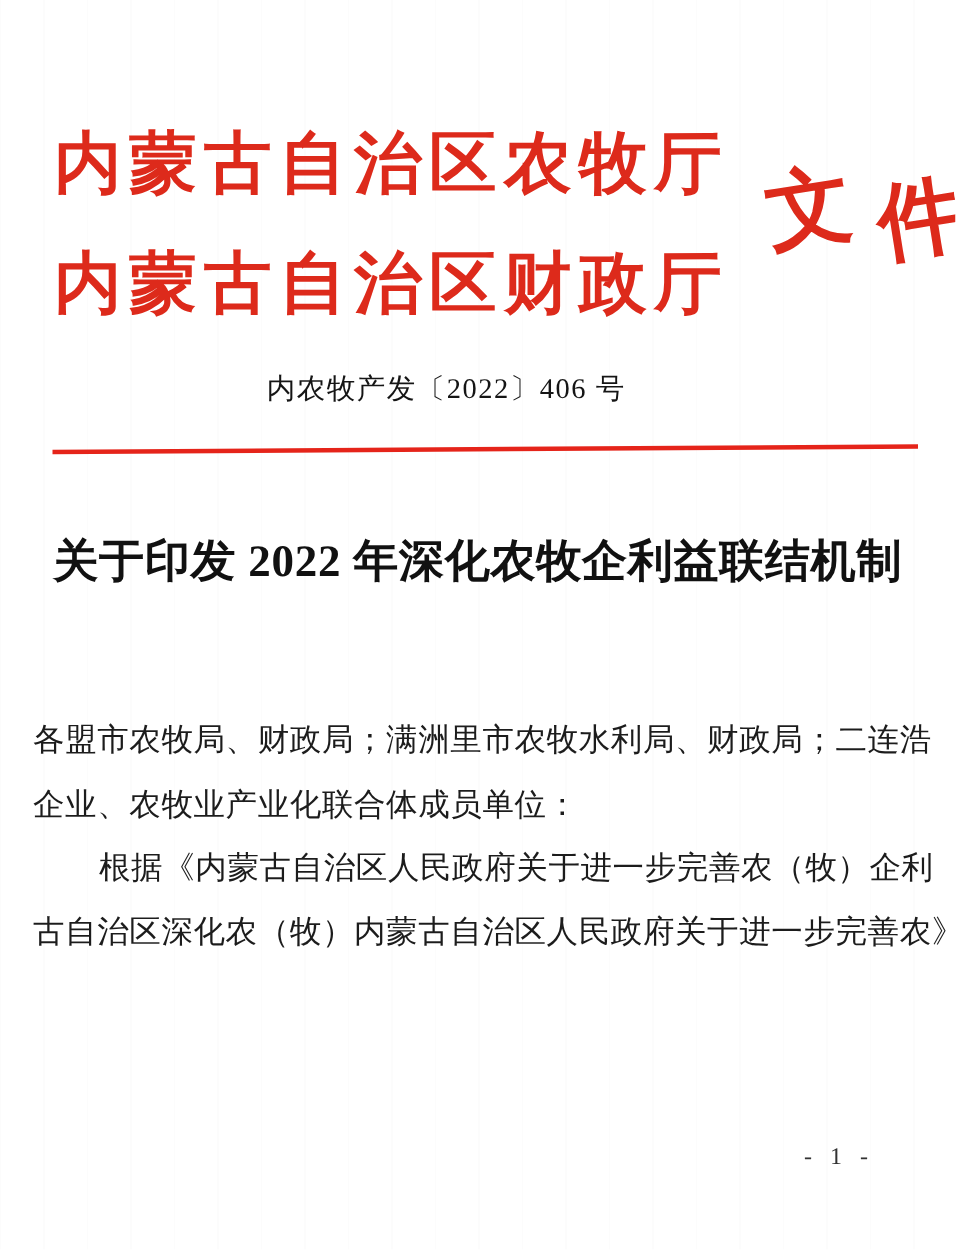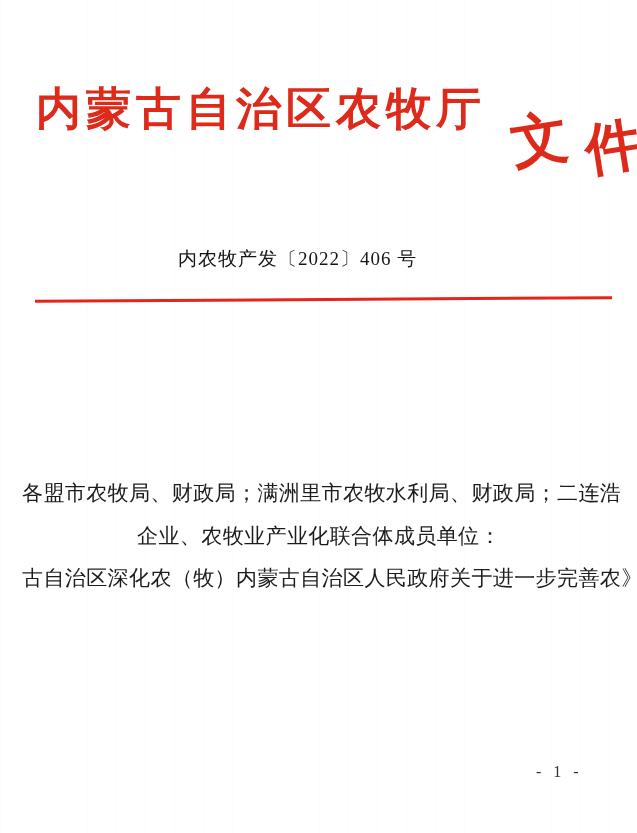--- a/index.html
+++ b/index.html
@@ -89,55 +89,58 @@
     position: absolute;
     top: 472px;
     left: 22px;
     width: 594px;
     font-size: 21px;
     line-height: 42.6px;
     letter-spacing: 0.4px;
     color: #1c1c1c;
     white-space: nowrap;
   }
-  .body-line { display: block; text-align: center; }
+  .body-line { display: block; }
   .body-line.indent { padding-left: 44px; }
   
   .page-num {
     position: absolute;
     top: 763px;
     left: 536px;
     font-size: 16px;
     letter-spacing: 4px;
     color: #333333;
     white-space: nowrap;
   }
 </style>
 </head>
 <body>
 
 <div class="page">
 
   <div class="agencies">
     <span class="agency-line">内蒙古自治区农牧厅</span>
+    <span class="agency-line">内蒙古自治区财政厅</span>
   </div>
 
   <div class="doc-type">
     <span class="dt-char dt-char-1">文</span>
     <span class="dt-char dt-char-2">件</span>
   </div>
 
   <div class="doc-number">内农牧产发〔2022〕406 号</div>
 
   <div class="red-rule"></div>
 
   <h1 class="doc-title">
+    <span class="title-line">关于印发 2022 年深化农牧企利益联结机制</span>
   </h1>
 
   <div class="doc-body">
     <span class="body-line">各盟市农牧局、财政局；满洲里市农牧水利局、财政局；二连浩</span>
     <span class="body-line">企业、农牧业产业化联合体成员单位：</span>
+    <span class="body-line indent">根据《内蒙古自治区人民政府关于进一步完善农（牧）企利</span>
     <span class="body-line">古自治区深化农（牧）内蒙古自治区人民政府关于进一步完善农》</span>
   </div>
 
   <div class="page-num">- 1 -</div>
 
 </div>
 
 </body></html>

